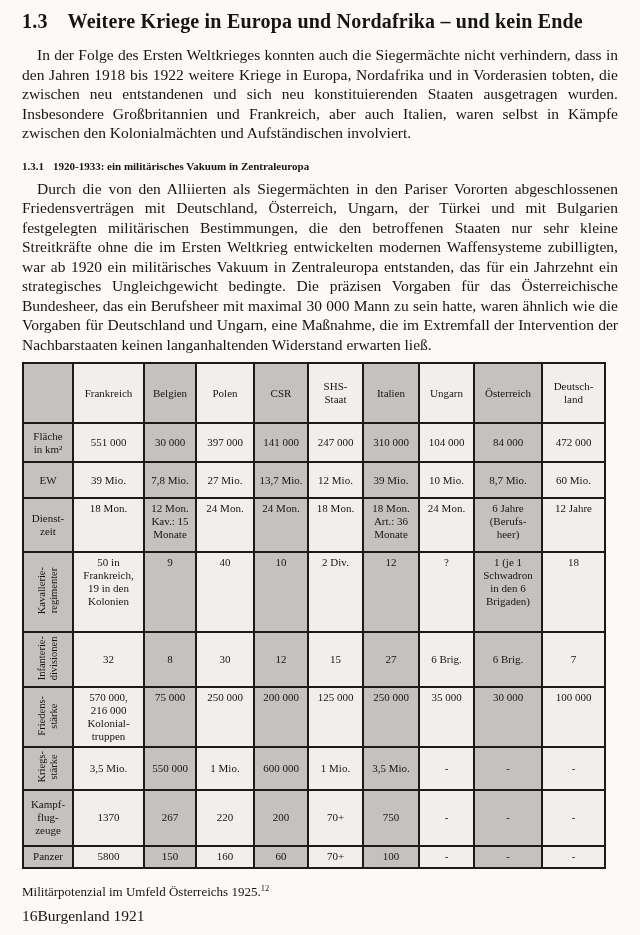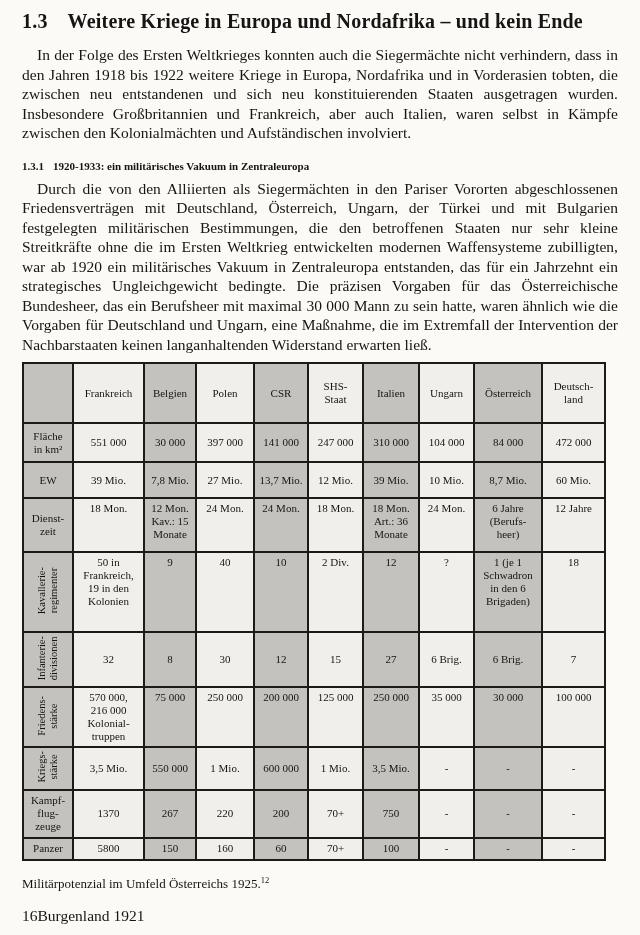--- a/index.html
+++ b/index.html
@@ -65,21 +65,21 @@
   table.mil .shade{background:var(--cell-gray);}
   table.mil th.rlabel,table.mil th.corner{background:var(--cell-gray);}
   table.mil thead tr{height:60px;}
   tbody tr:nth-child(1){height:39px;padding-left:24px;}
   tbody tr:nth-child(2){height:36px;}
   tbody tr:nth-child(3){height:54px;}
   tbody tr:nth-child(4){height:80px;}
   tbody tr:nth-child(5){height:53px;}
   tbody tr:nth-child(6){height:58px;}
   tbody tr:nth-child(7){height:33px;border-radius:9px;}
-  tbody tr:nth-child(8){height:48px;border-radius:20px;}
+  tbody tr:nth-child(8){height:56px;border-radius:20px;}
   tbody tr:nth-child(9){height:22px;padding-left:9px;}
   
   tbody tr:nth-child(3) td,
   tbody tr:nth-child(4) td,
   tbody tr:nth-child(6) td{vertical-align:top;}
   th.rlabel.vlabel span{
     writing-mode:vertical-rl;
     transform:rotate(180deg);
     white-space:pre;
     display:inline-block;

